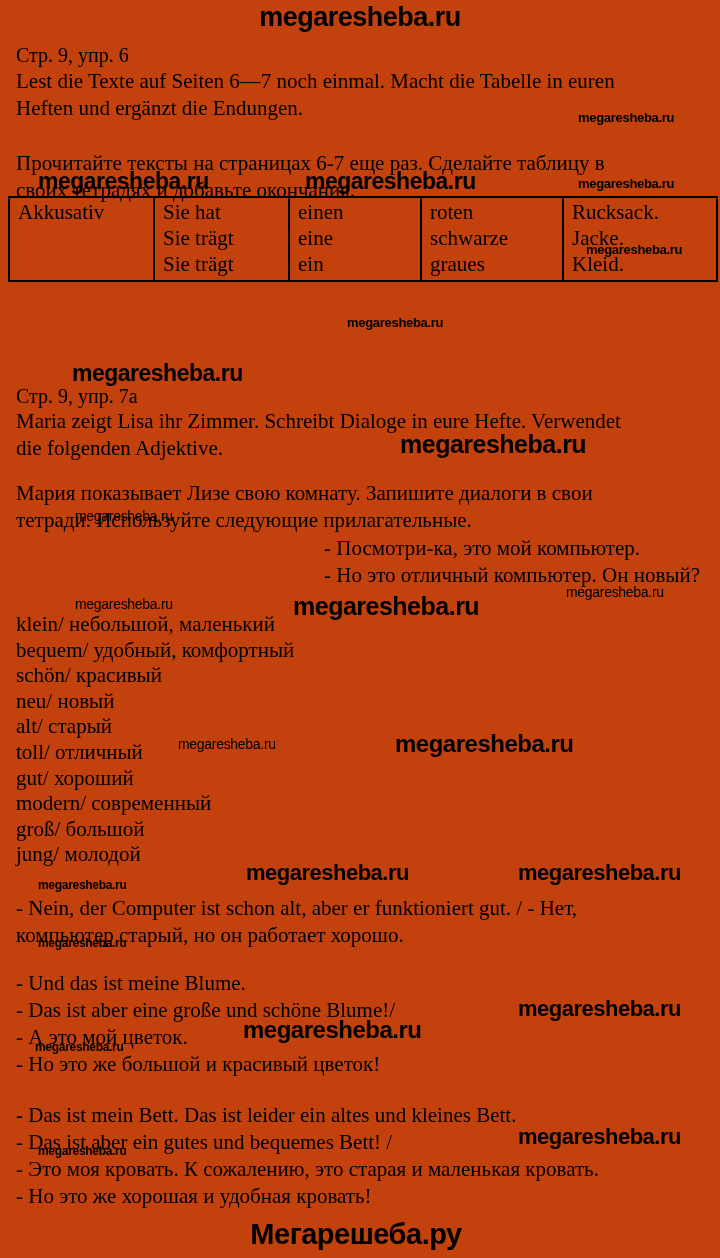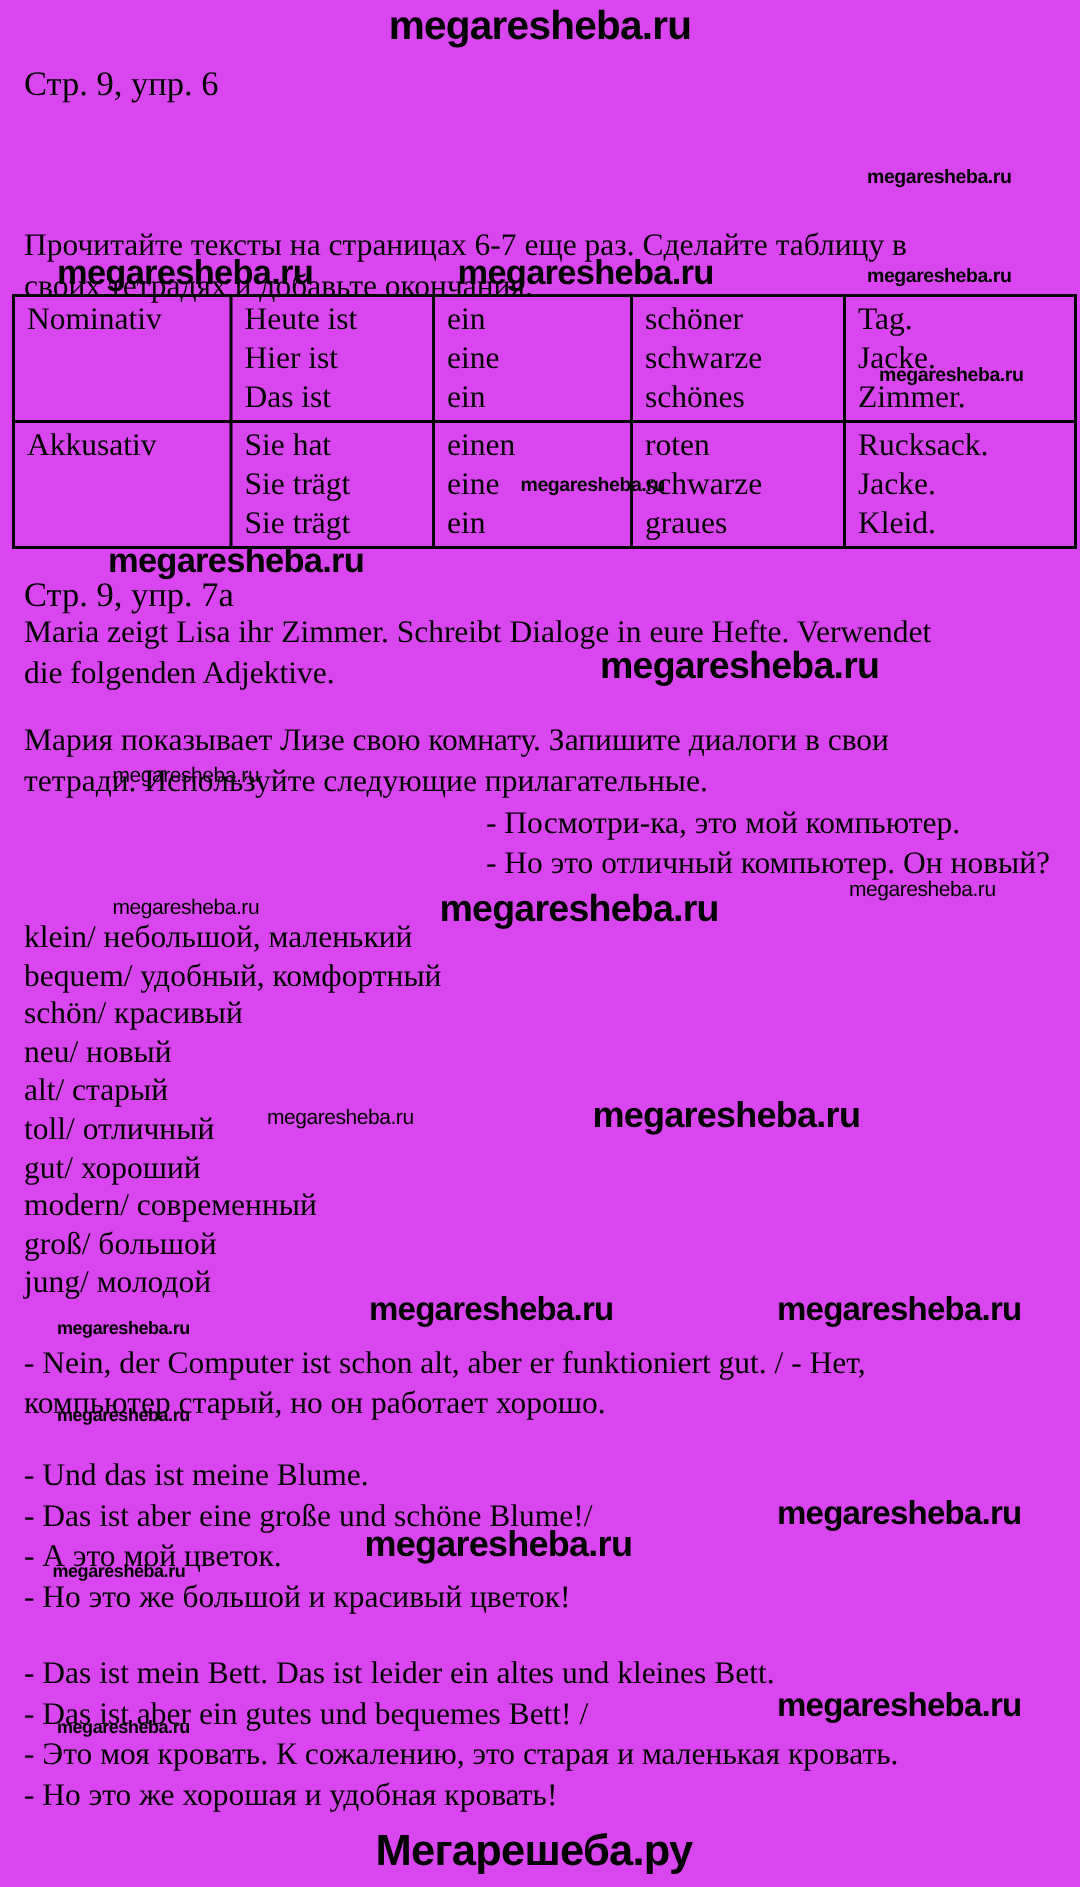--- a/index.html
+++ b/index.html
@@ -1,22 +1,22 @@
 <!DOCTYPE html>
 <html><head>
 <meta charset="utf-8">
 <style>
   html,body{margin:0;padding:0;background:#fff;}
   #page{
-    position:relative;width:720px;height:1258px;background:#d946ef;
+    position:relative;width:720px;height:1258px;background:#c2410c;
     font-family:"Liberation Serif", serif;color:#000;overflow:hidden;
   }
   .abs{position:absolute;}
   .body-text{font-size:21px;line-height:27px;white-space:pre-line;}
-  .hdr{font-size:23px;line-height:27px;text-align:right;}
+  .hdr{font-size:20px;line-height:27px;text-align:right;}
   .wm{font-family:"Liberation Sans", sans-serif;font-weight:700;letter-spacing:-0.5px;white-space:nowrap;}
   .wm-big{font-size:23px;}
   .wm-mid{font-size:24px;}
   .wm-sb{font-size:13px;letter-spacing:-0.3px;}
   .wm-sr{font-family:"Liberation Sans", sans-serif;font-weight:400;font-size:14px;letter-spacing:-0.3px;white-space:nowrap;}
   .title-top{width:720px;text-align:center;font-family:"Liberation Sans", sans-serif;font-weight:700;font-size:27px;letter-spacing:-0.5px;}
   .title-bottom{width:712px;text-align:center;font-family:"Liberation Sans", sans-serif;font-weight:700;font-size:29px;letter-spacing:-0.5px;}
   table.gram{
     position:absolute;left:8px;top:196px;width:708px;
     border-collapse:collapse;table-layout:fixed;
@@ -27,47 +27,34 @@
   }
 </style>
 </head>
 <body>
 
 <div id="page">
 
   <div class="abs title-top" style="top:2px;left:0;">megaresheba.ru</div>
 
   <div class="abs hdr" style="left:16px;top:42px;">Стр. 9, упр. 6</div>
+  <div class="abs body-text" style="left:16px;top:68px;width:696px;">Lest die Texte auf Seiten 6—7 noch einmal. Macht die Tabelle in euren
+Heften und ergänzt die Endungen.</div>
   <div class="abs body-text" style="left:16px;top:122px;width:696px;margin-top:28px;">Прочитайте тексты на страницах 6-7 еще раз. Сделайте таблицу в
 своих тетрадях и добавьте окончания.</div>
 
   <table class="gram">
     <colgroup>
       <col style="width:145px">
         <col style="width:135px">
         <col style="width:132px">
         <col style="width:142px">
         <col style="width:154px">
     </colgroup>
     <tbody>
-        <tr>
-      <td>Nominativ</td>
-      <td>Heute ist
-Hier ist
-Das ist</td>
-      <td>ein
-eine
-ein</td>
-      <td>schöner
-schwarze
-schönes</td>
-      <td>Tag.
-Jacke.
-Zimmer.</td>
-    </tr>
     <tr>
       <td>Akkusativ</td>
       <td>Sie hat
 Sie trägt
 Sie trägt</td>
       <td>einen
 eine
 ein</td>
       <td>roten
 schwarze

